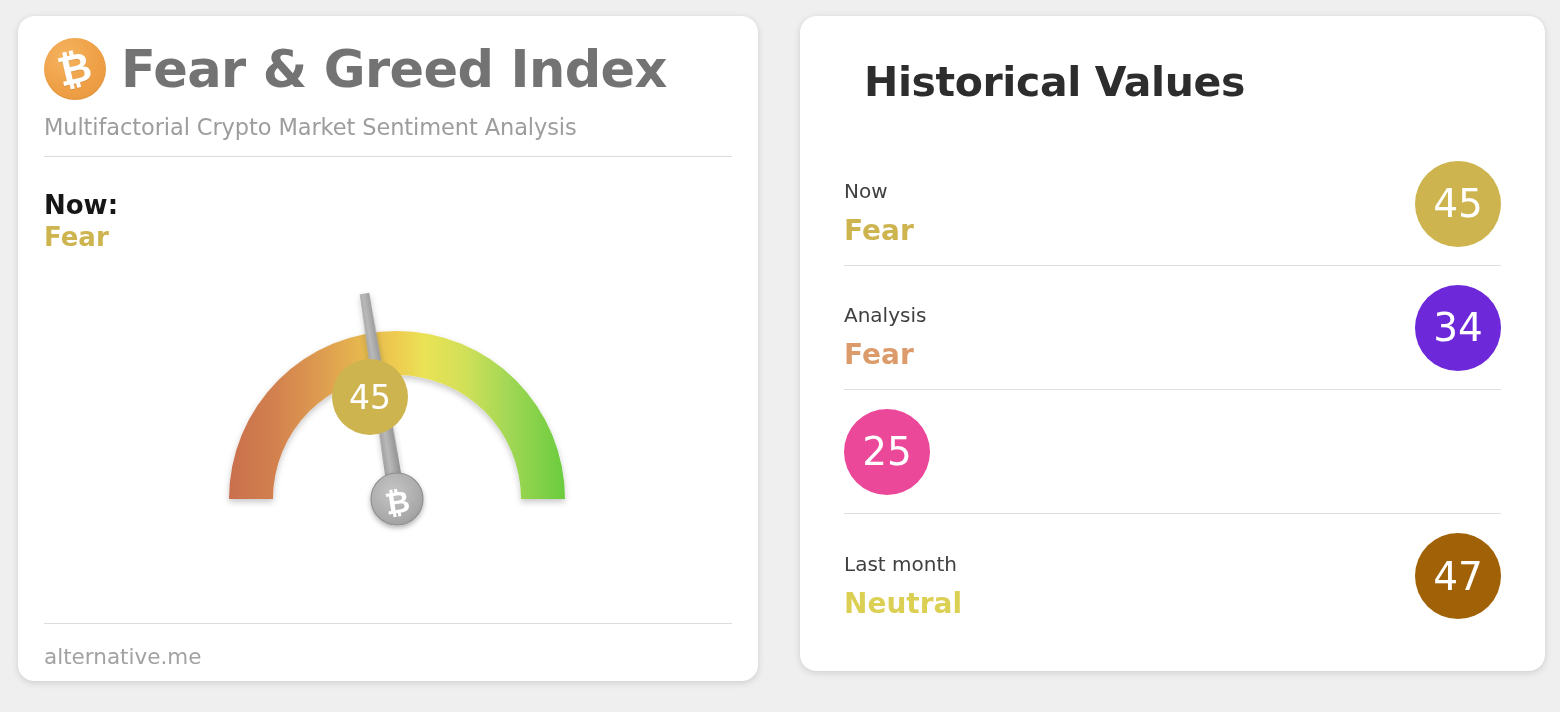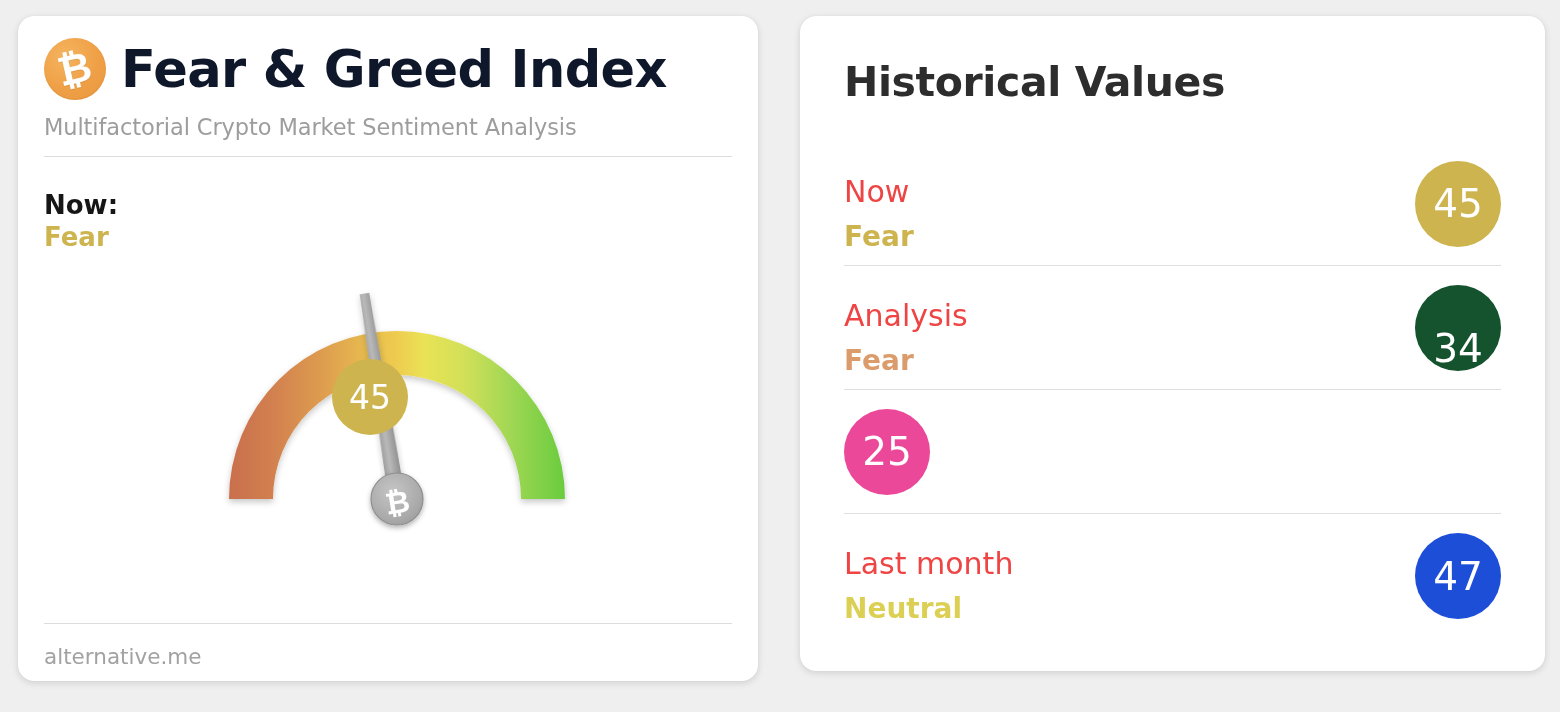--- a/index.html
+++ b/index.html
@@ -70,21 +70,21 @@
     font-size: 41px;
     font-weight: bold;
     line-height: 1;
     transform: rotate(-13deg);
     font-family: "DejaVu Sans", sans-serif;
     text-shadow: 0 1px 1px rgba(0,0,0,0.08);
   }
   #app-title {
     font-size: 51px;
     font-weight: bold;
-    color: #0f172a;
+    color: #737373;
     letter-spacing: -0.6px;
     line-height: 1;
     white-space: nowrap;
   }
   #app-subtitle {
     margin-top: 14px;
     font-size: 22.5px;
     color: #9d9d9d;
     letter-spacing: -0.1px;
   }
@@ -161,20 +161,21 @@
     color: #a2a2a2;
   }
 
   
   #history-title {
     padding-top: 42px;
     font-size: 41px;
     font-weight: bold;
     color: #2d2d2d;
     letter-spacing: -0.4px;
+    margin-left: 20px;
   }
   #history-list {
     margin-top: 36px;
   }
   .history-row {
     position: relative;
     display: flex;
     align-items: center;
     justify-content: space-between;
     height: 124px;
@@ -183,22 +184,22 @@
   }
   .history-row:last-child {
     border-bottom: none;
   }
   .history-text {
     display: flex;
     flex-direction: column;
     gap: 11px;
   }
   .history-period {
-    font-size: 30px;
-    color: #ef4444;
+    font-size: 20px;
+    color: #404040;
     margin-top: 19px;
   }
   .history-classification {
     font-size: 28px;
     font-weight: bold;
   }
   .history-badge {
     width: 86px;
     height: 86px;
     border-radius: 50%;
@@ -303,37 +304,37 @@
         <div class="history-badge" style="background: rgb(205, 180, 79);">
           <span>45</span>
         </div>
       </div>
 
       <div class="history-row">
         <div class="history-text">
           <span class="history-period">Analysis</span>
           <span class="history-classification" style="color: rgb(220, 155, 106);">Fear</span>
         </div>
-        <div class="history-badge" style="background: #14532d; align-items: flex-end;">
+        <div class="history-badge" style="background: #6d28d9;">
           <span>34</span>
         </div>
       </div>
 
       <div class="history-row">
         <div class="history-badge" style="background: #ec4899;">
           <span>25</span>
         </div>
       </div>
 
       <div class="history-row">
         <div class="history-text">
           <span class="history-period">Last month</span>
           <span class="history-classification" style="color: rgb(220, 208, 84);">Neutral</span>
         </div>
-        <div class="history-badge" style="background: #1d4ed8; align-items: center;">
+        <div class="history-badge" style="background: #a16207; align-items: center;">
           <span>47</span>
         </div>
       </div>
 
     </div>
   </div>
 
 </div>
 
 </body></html>

